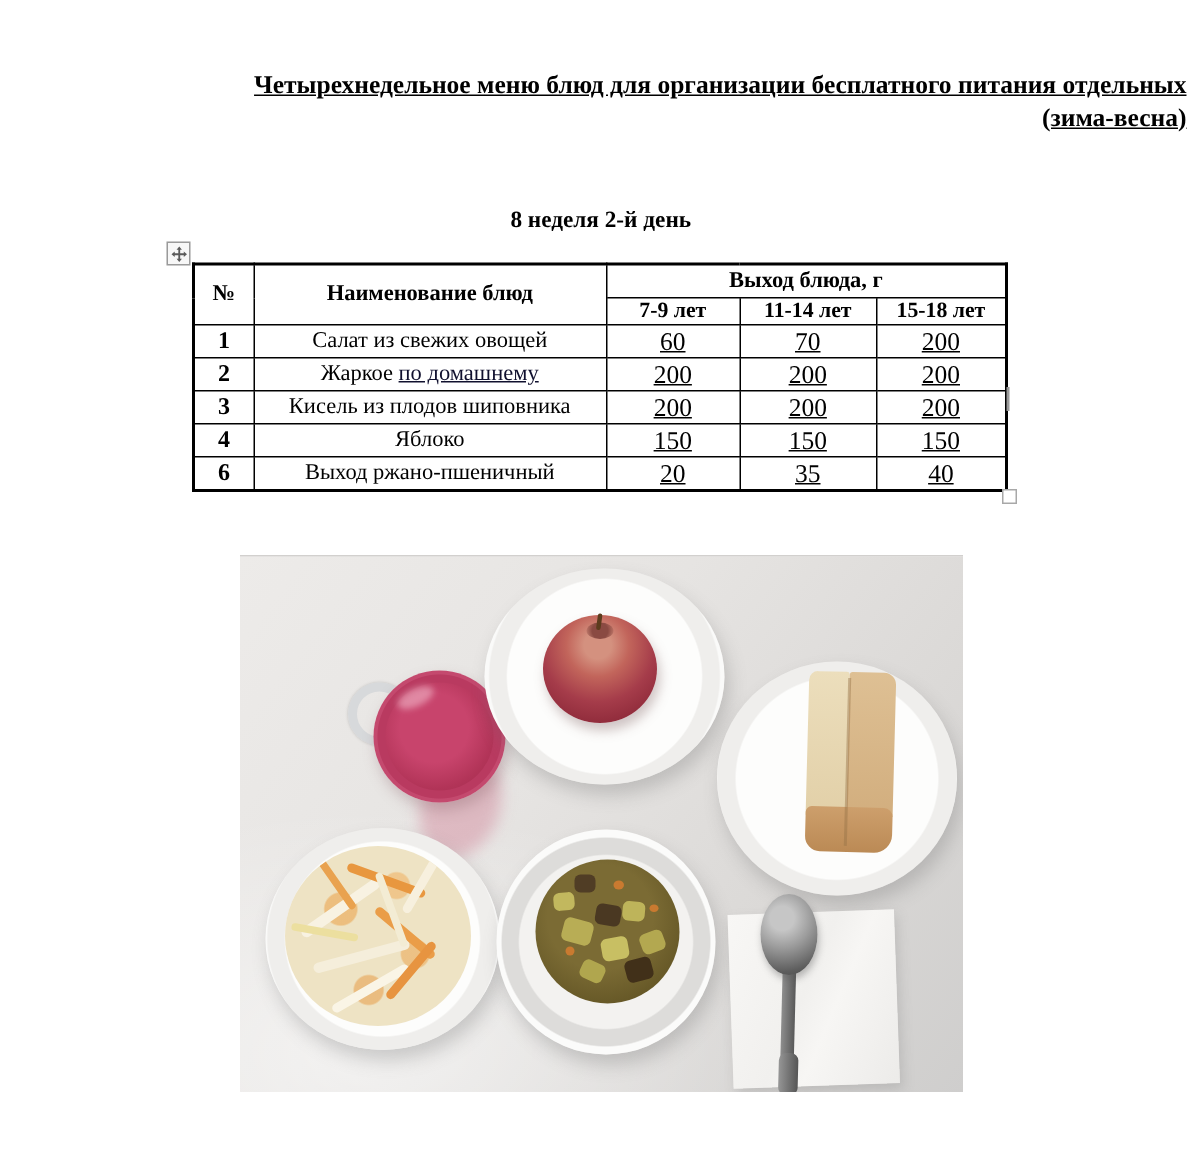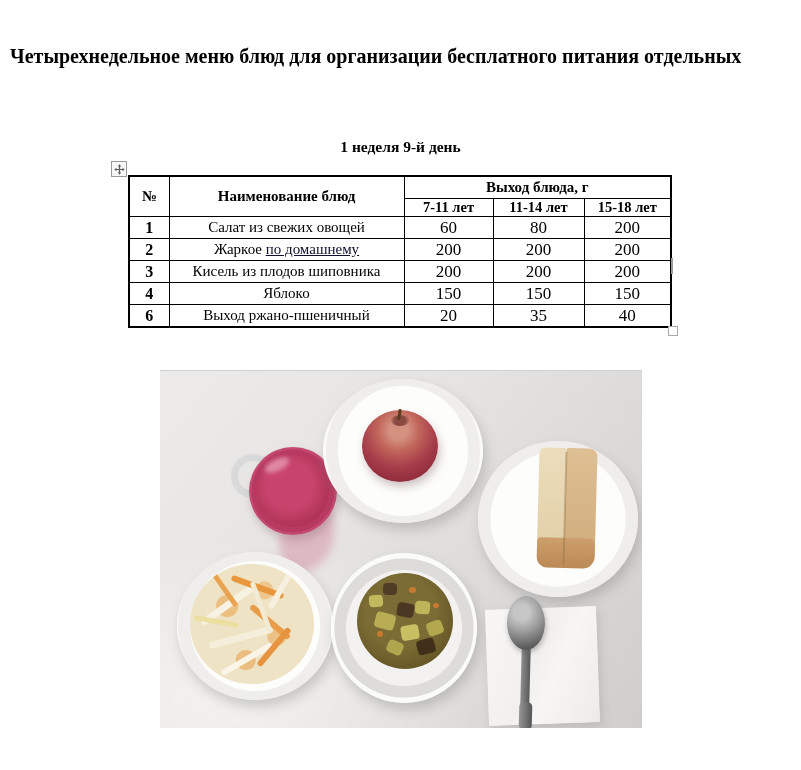--- a/index.html
+++ b/index.html
@@ -1,37 +1,37 @@
 <!DOCTYPE html>
 <html><head>
 <meta charset="utf-8">
 <style>
   html,body{margin:0;padding:0;background:#ffffff;}
   .page{position:relative;width:801px;height:770px;background:#ffffff;overflow:hidden;
         font-family:"Liberation Serif","DejaVu Serif",serif;color:#000;}
 
   
-  .title{position:absolute;top:46px;left:10px;right:10px;text-align:left;
-         font-weight:bold;font-size:20px;line-height:21.5px;}
+  .title{position:absolute;top:46px;left:10px;right:10px;text-align:right;
+         font-weight:bold;font-size:17px;line-height:21.5px;text-decoration:underline;}
   .subtitle{position:absolute;top:138px;left:0;right:0;text-align:center;
             font-weight:bold;font-size:15.5px;}
 
   
   .tbl-wrap{position:absolute;left:128px;top:175px;}
   table.menu{border-collapse:collapse;table-layout:fixed;width:542px;
              border:2px solid #000;font-family:"Liberation Serif","DejaVu Serif",serif;}
   table.menu td,table.menu th{border:1px solid #000;padding:0 2px;overflow:hidden;
              text-align:center;vertical-align:middle;}
   .c-num{width:40px;}  .c-name{width:235px;} .c-a{width:89px;} .c-b{width:91px;} .c-c{width:87px;}
   tr.hdr1 td{height:21px;font-weight:bold;font-size:15px;}
   tr.hdr2 td{height:17px;font-weight:bold;font-size:14.5px;}
   tr.data td{height:21px;}
   td.rownum{font-weight:bold;font-size:16px;}
   td.dish{font-size:15px;}
-  td.val{font-size:17px;}
+  td.val{font-size:17px;text-decoration:underline;}
   .ul-link{text-decoration:underline;color:#10102e;}
 
   
   .move-handle{position:absolute;left:-17px;top:-14px;width:14px;height:14px;
                border:1px solid #9a9a9a;background:#f7f7f7;display:flex;
                align-items:center;justify-content:center;cursor:move;}
   .move-handle svg{width:11px;height:11px;display:block;}
   .resize-handle{position:absolute;left:540px;top:151px;width:8px;height:8px;
                  border:1.5px solid #a8a8a8;background:#fff;cursor:nwse-resize;}
   .caret-tick{position:absolute;left:543px;top:83px;width:2px;height:16px;background:#9a9a9a;}
@@ -102,22 +102,23 @@
   .spoon-tip{left:359px;top:331px;width:13px;height:28px;border-radius:5px;transform:rotate(1.5deg);
           background:linear-gradient(90deg,#969696,#555555);}
 </style>
 </head>
 <body>
 
 <div class="page">
 
   <div class="title">
     <div>Четырехнедельное меню блюд для организации бесплатного питания отдельных</div>
+    <div>(зима-весна)</div>
   </div>
-  <div class="subtitle">1 неделя 9-й день</div>
+  <div class="subtitle">8 неделя 2-й день</div>
 
   <div class="tbl-wrap">
     <div class="move-handle">
       <span>
         <svg viewBox="0 0 16 16">
             <path d="M8 0.5 L10.6 3.6 H8.9 V7.1 H12.4 V5.4 L15.5 8 L12.4 10.6 V8.9 H8.9 V12.4 H10.6 L8 15.5 L5.4 12.4 H7.1 V8.9 H3.6 V10.6 L0.5 8 L3.6 5.4 V7.1 H7.1 V3.6 H5.4 Z" fill="#5a5a5a"></path>
           </svg>
       </span>
     </div>
 
@@ -129,30 +130,30 @@
           <col class="c-b">
           <col class="c-c">
         </colgroup>
       <tbody>
         <tr class="hdr1">
           <td rowspan="2">№</td>
           <td rowspan="2">Наименование блюд</td>
           <td colspan="3">Выход блюда, г</td>
         </tr>
         <tr class="hdr2">
-          <td>7-11 лет</td>
+          <td>7-9 лет</td>
           <td>11-14 лет</td>
           <td>15-18 лет</td>
         </tr>
 
         <tr class="data">
           <td class="rownum">1</td>
           <td class="dish"><span>Салат из свежих овощей</span></td>
           <td class="val">60</td>
-          <td class="val">80</td>
+          <td class="val">70</td>
           <td class="val">200</td>
         </tr>
 
         <tr class="data">
           <td class="rownum">2</td>
           <td class="dish"><span>Жаркое </span><span class="ul-link">по домашнему</span></td>
           <td class="val">200</td>
           <td class="val">200</td>
           <td class="val">200</td>
         </tr>

